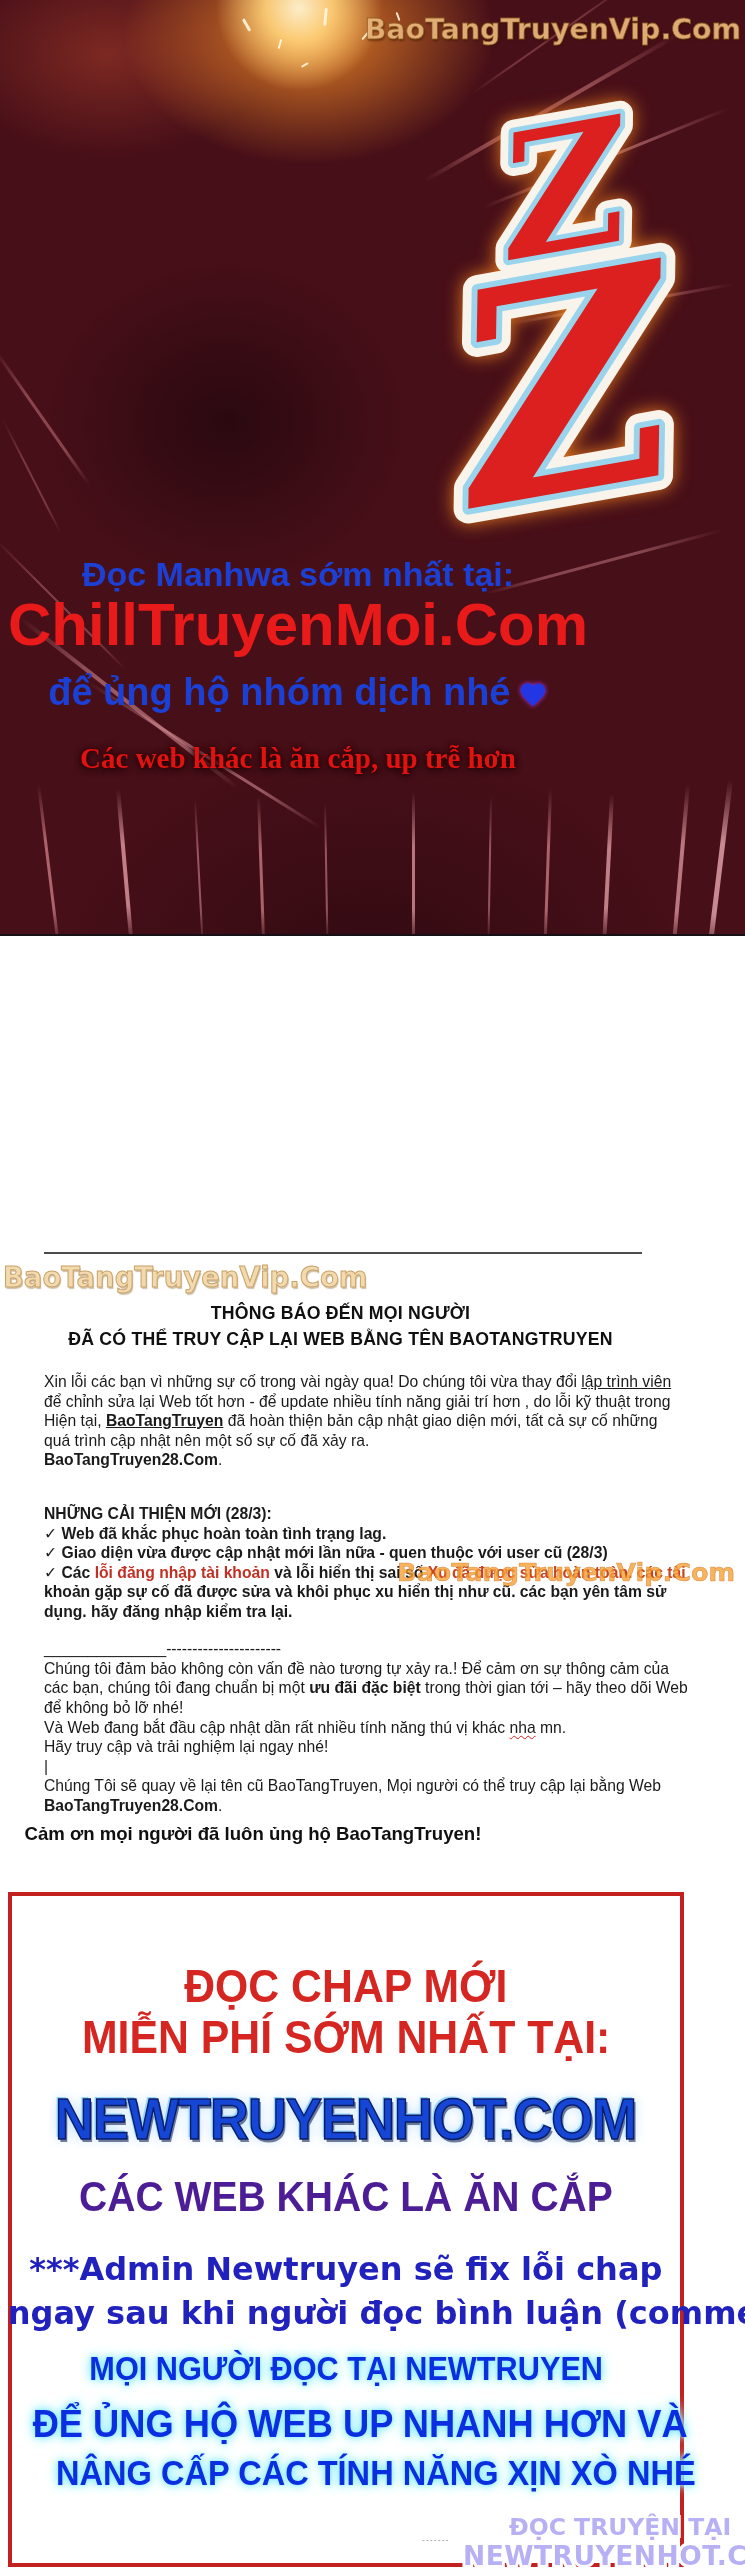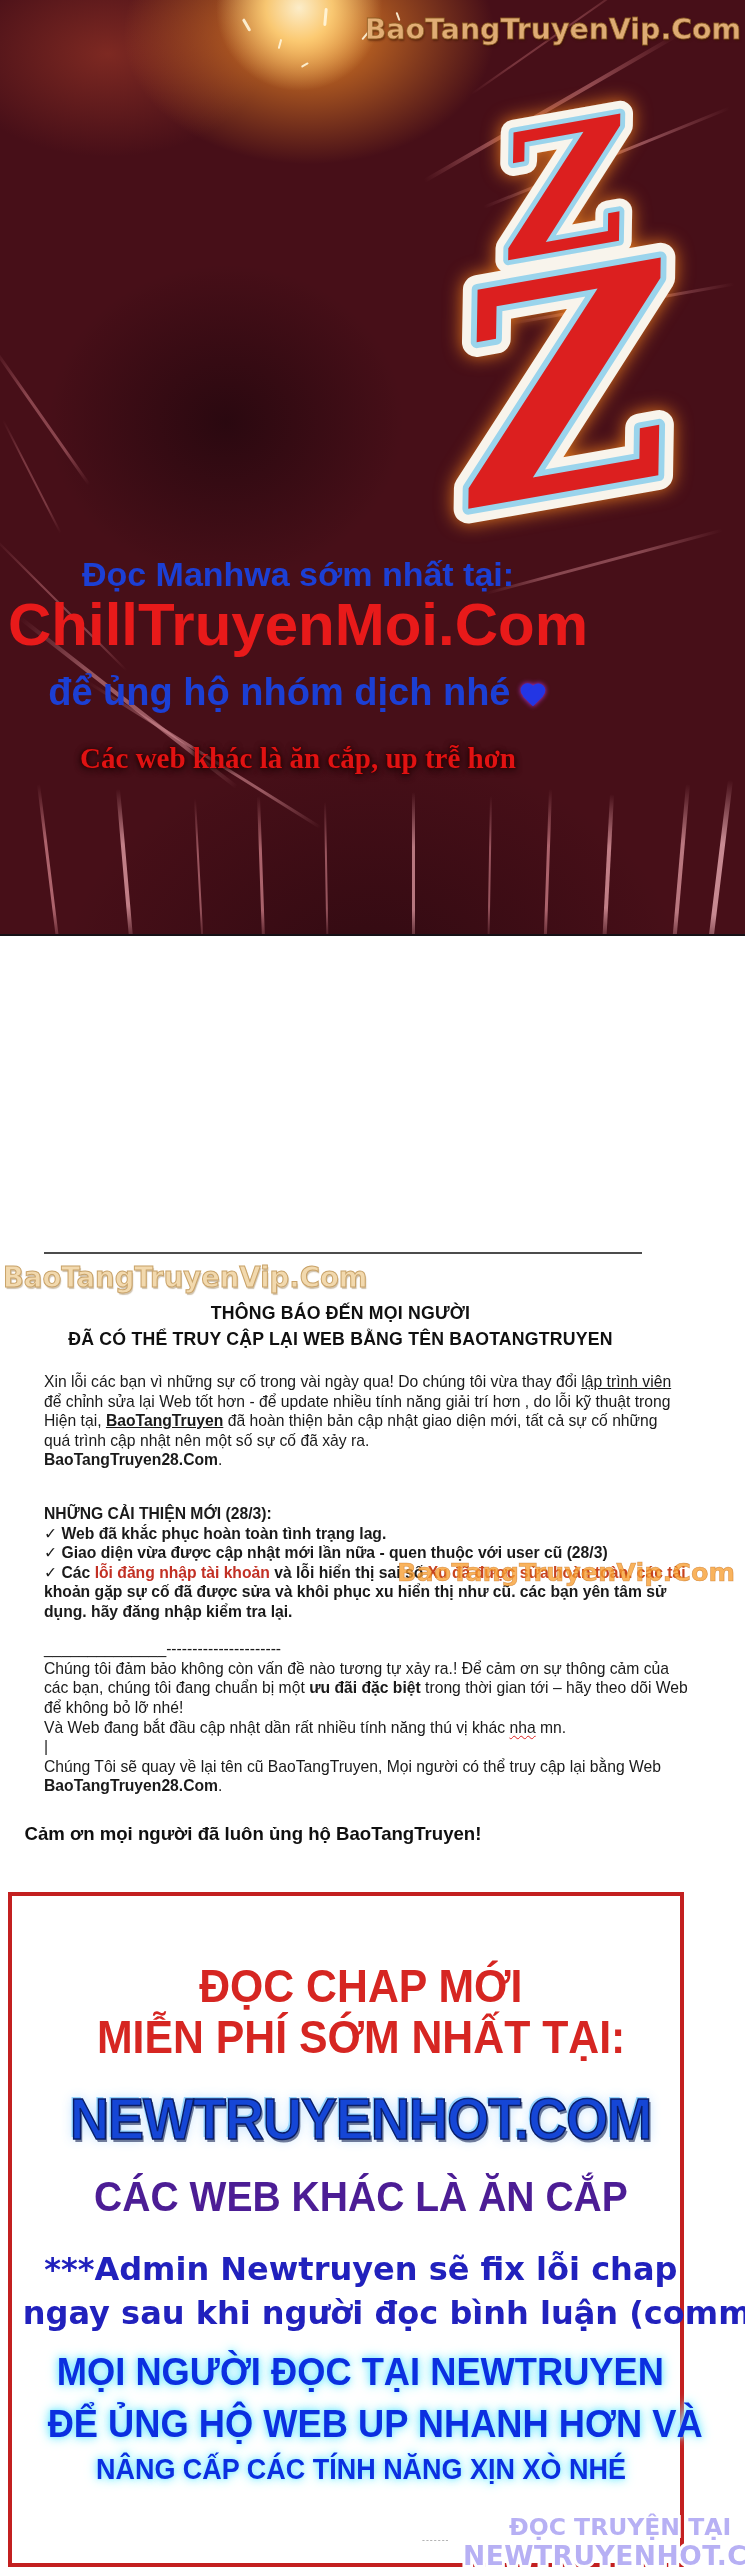--- a/index.html
+++ b/index.html
@@ -65,35 +65,35 @@
   .sb{font-weight:bold;} .su{text-decoration:underline;}
   .sred{font-weight:bold;color:#c23024;}
   .sredwm{font-weight:bold;color:#c8431f;}
   .ssq{text-decoration:underline wavy #e02020;text-decoration-thickness:1px;text-underline-offset:2px;}
   #thanks{position:absolute;left:24.5px;top:1823px;width:632px;
           font-size:18.6px;font-weight:bold;color:#101010;white-space:nowrap;}
 
   
   #pbox{position:absolute;left:7.8px;top:1892px;width:676px;height:675px;box-sizing:border-box;
         border:4.9px solid #c32020;background:#ffffff;}
-  .bx{position:absolute;left:7.8px;width:676px;text-align:center;white-space:nowrap;padding-left:15px;}
+  .bx{position:absolute;left:7.8px;width:676px;text-align:center;white-space:nowrap;}
   .condensed{display:inline-block;transform:scaleX(.93);transform-origin:center;}
   #bx1{top:1959px;font-size:46px;font-weight:bold;color:#d62622;}
   #bx2{top:2010px;font-size:46px;font-weight:bold;color:#d62622;}
   #bxsite{top:2085px;font-size:58px;font-weight:bold;color:#1546d6;letter-spacing:-1px;
      -webkit-text-stroke:1.5px #0a1d66;
      text-shadow:-2px -2px 0 rgba(140,210,255,.9),2px 2.9px 0 rgba(8,22,72,.55),0 0 11.8px rgba(170,215,255,.9);}
   #bx3{top:2173px;font-size:42px;font-weight:bold;color:#4c1d95;}
   #bx4{top:2250px;font-size:32px;font-weight:bold;color:#2121bd;font-family:"DejaVu Sans","Liberation Sans",sans-serif;}
   #bx5{top:2294px;font-size:32px;font-weight:bold;color:#2121bd;font-family:"DejaVu Sans","Liberation Sans",sans-serif;}
   .bluglow{color:#0b2fe0;font-weight:bold;
      text-shadow:0 0 8.8px #7ce8ff,0 0 3.9px #a8f4ff,0 0 13.7px #9df0ff;}
-  #bx6{top:2350px;font-size:39px;}
+  #bx6{top:2350px;font-size:33px;}
   #bx7{top:2402px;font-size:39px;}
-  #bx8{top:2453px;font-size:29px;}
+  #bx8{top:2453px;font-size:35px;margin-left:24px;}
 
   
   .fwm{position:absolute;font-weight:bold;white-space:nowrap;z-index:6;
        font-family:"DejaVu Sans","Liberation Sans",sans-serif;color:#b7b0f4;}
   #fwm1{left:509px;top:2513px;font-size:23.5px;}
   #fwm2{left:463px;top:2540px;font-size:26.5px;letter-spacing:0.5px;}
   .fwm .stx::before{-webkit-text-stroke:5.9px #ffffff;}
   #fdash{position:absolute;left:422px;top:2535px;font-size:8.8px;color:#9a9a9a;letter-spacing:1px;}
 </style>
 </head>
@@ -177,20 +177,21 @@
       <div class="bline"><span class="sb">✓ Web đã khắc phục hoàn toàn tình trạng lag.</span></div>
       <div class="bline"><span class="sb">✓ Giao diện vừa được cập nhật mới lần nữa - quen thuộc với user cũ (28/3)</span></div>
       <div class="bline"><span class="sb">✓ Các </span><span class="sred">lỗi đăng nhập tài khoản</span><span class="sb"> và lỗi hiển thị sai số </span><span class="sredwm">Xu đã được sửa hoàn toàn. các tài</span></div>
       <div class="bline"><span class="sb">khoản gặp sự cố đã được sửa và khôi phục xu hiển thị như cũ. các bạn yên tâm sử</span></div>
       <div class="bline"><span class="sb">dụng. hãy đăng nhập kiểm tra lại.</span></div>
       <div class="bline ctr" style="margin-top: 17.7px;"><span>______________----------------------</span></div>
       <div class="bline"><span>Chúng tôi đảm bảo không còn vấn đề nào tương tự xảy ra.! Để cảm ơn sự thông cảm của</span></div>
       <div class="bline"><span>các bạn, chúng tôi đang chuẩn bị một </span><span class="sb">ưu đãi đặc biệt</span><span> trong thời gian tới – hãy theo dõi Web</span></div>
       <div class="bline"><span>để không bỏ lỡ nhé!</span></div>
       <div class="bline"><span>Và Web đang bắt đầu cập nhật dần rất nhiều tính năng thú vị khác </span><span class="ssq">nha</span><span> mn.</span></div>
+      <div class="bline"><span>Hãy truy cập và trải nghiệm lại ngay nhé!</span></div>
       <div class="bline"><span>|</span></div>
       <div class="bline"><span>Chúng Tôi sẽ quay về lại tên cũ BaoTangTruyen, Mọi người có thể truy cập lại bằng Web</span></div>
       <div class="bline"><span class="sb">BaoTangTruyen28.Com</span><span>.</span></div>
     </div>
 
   <div id="wm-mid" class="wmark">BaoTangTruyenVip.Com</div>
 
   <div id="thanks">Cảm ơn mọi người đã luôn ủng hộ BaoTangTruyen!</div>
 
   <section id="pbox"></section>

